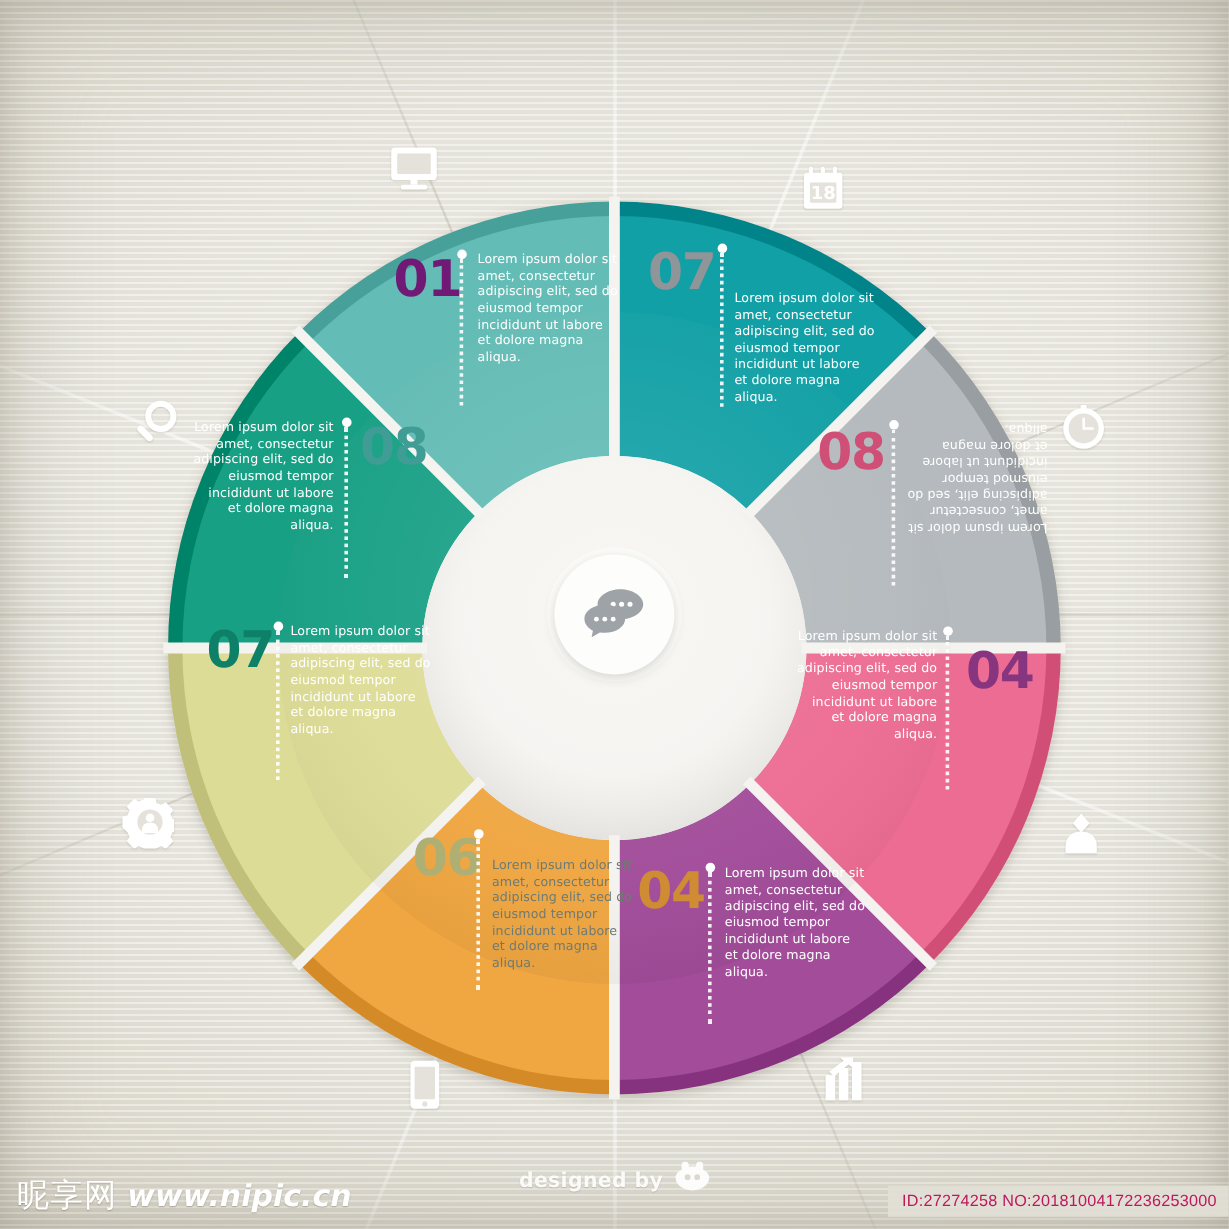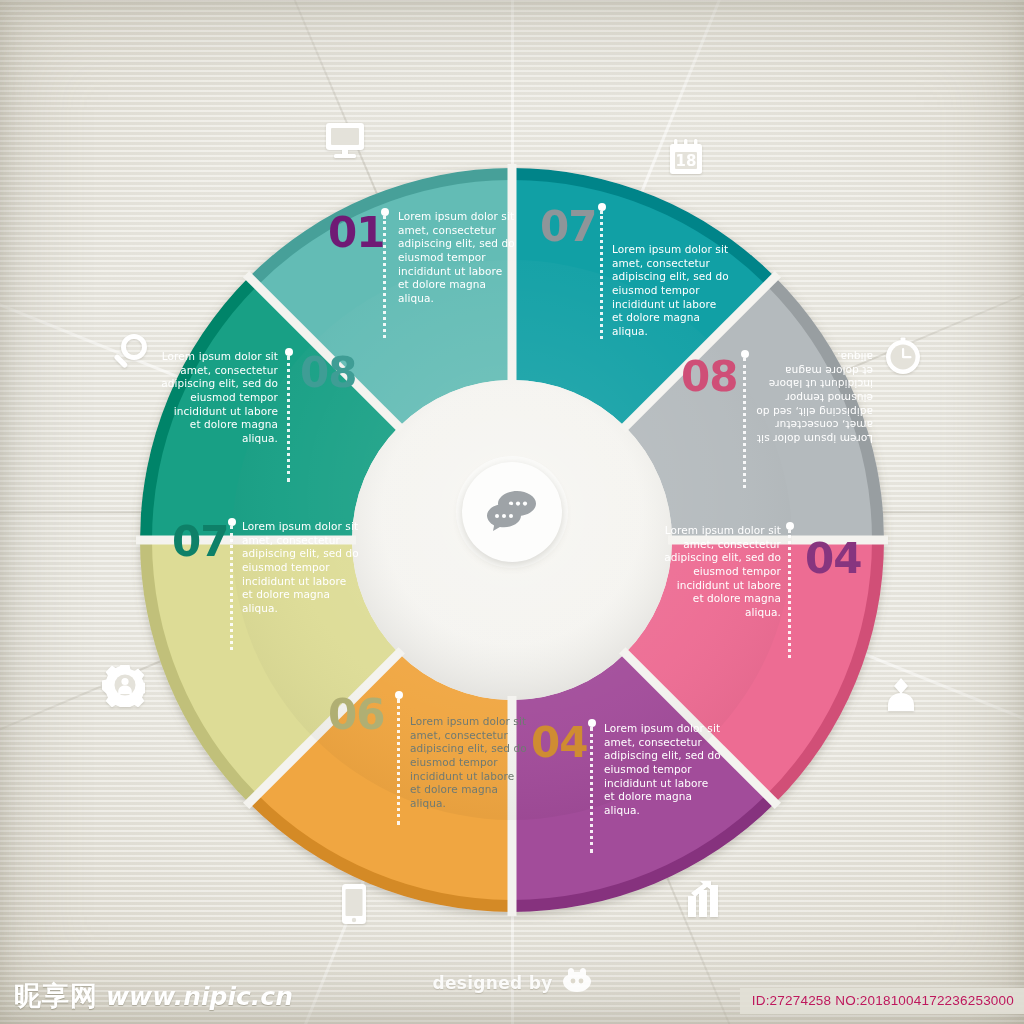--- a/index.html
+++ b/index.html
@@ -101,21 +101,21 @@
     color:rgba(255,255,255,0.92);
     text-shadow:0 1px 1px rgba(140,135,115,.35);
     display:flex;align-items:center;justify-content:center;gap:9px;
   }
   .nipic{
     position:absolute;left:14px;top:978px;
     display:flex;align-items:baseline;gap:8px;
     color:#ffffff;
     text-shadow:0 1px 1px rgba(120,115,95,.5);
   }
-  .nipic .cn{font-size:27px;font-weight:bold;letter-spacing:1px;}
+  .nipic .cn{font-size:27px;font-weight:normal;letter-spacing:1px;}
   .nipic .url{font-size:25px;font-style:italic;font-weight:bold;}
   .idbar{
     position:absolute;right:0;top:988px;
     padding:5px 10px 6px 12px;
     background:rgba(226,224,214,0.92);
     color:#be185d;font-size:13.5px;letter-spacing:.2px;
     font-family:"Liberation Sans",sans-serif;
     white-space:nowrap;
   }
 </style>
@@ -247,21 +247,21 @@
   </div>
 
   <div>
     <div class="seg-num" style="left:531px;top:722px;color:#cf8c32;">04</div>
     <div class="dotcap" style="left:588px;top:719px;"></div>
     <div class="dotline" style="left:590px;top:727px;height:126px;"></div>
     <div class="seg-text" style="left:604px;top:722px;text-align:left;color:#ffffff;">Lorem ipsum dolor sit amet, consectetur adipiscing elit, sed do eiusmod tempor incididunt ut labore et dolore magna aliqua.</div>
   </div>
 
   <div>
-    <div class="seg-num" style="left:328px;top:694px;color:#b0af73;">06</div>
+    <div class="seg-num" style="left:344px;top:694px;color:#b0af73;">06</div>
     <div class="dotcap" style="left:395px;top:691px;"></div>
     <div class="dotline" style="left:397px;top:699px;height:126px;"></div>
     <div class="seg-text" style="left:410px;top:715px;text-align:left;color:#6f7a72;">Lorem ipsum dolor sit amet, consectetur adipiscing elit, sed do eiusmod tempor incididunt ut labore et dolore magna aliqua.</div>
   </div>
 
   <div>
     <div class="seg-num" style="left:172px;top:521px;color:#0e8068;">07</div>
     <div class="dotcap" style="left:228px;top:518px;"></div>
     <div class="dotline" style="left:230px;top:526px;height:124px;"></div>
     <div class="seg-text" style="left:242px;top:520px;text-align:left;">Lorem ipsum dolor sit amet, consectetur adipiscing elit, sed do eiusmod tempor incididunt ut labore et dolore magna aliqua.</div>

